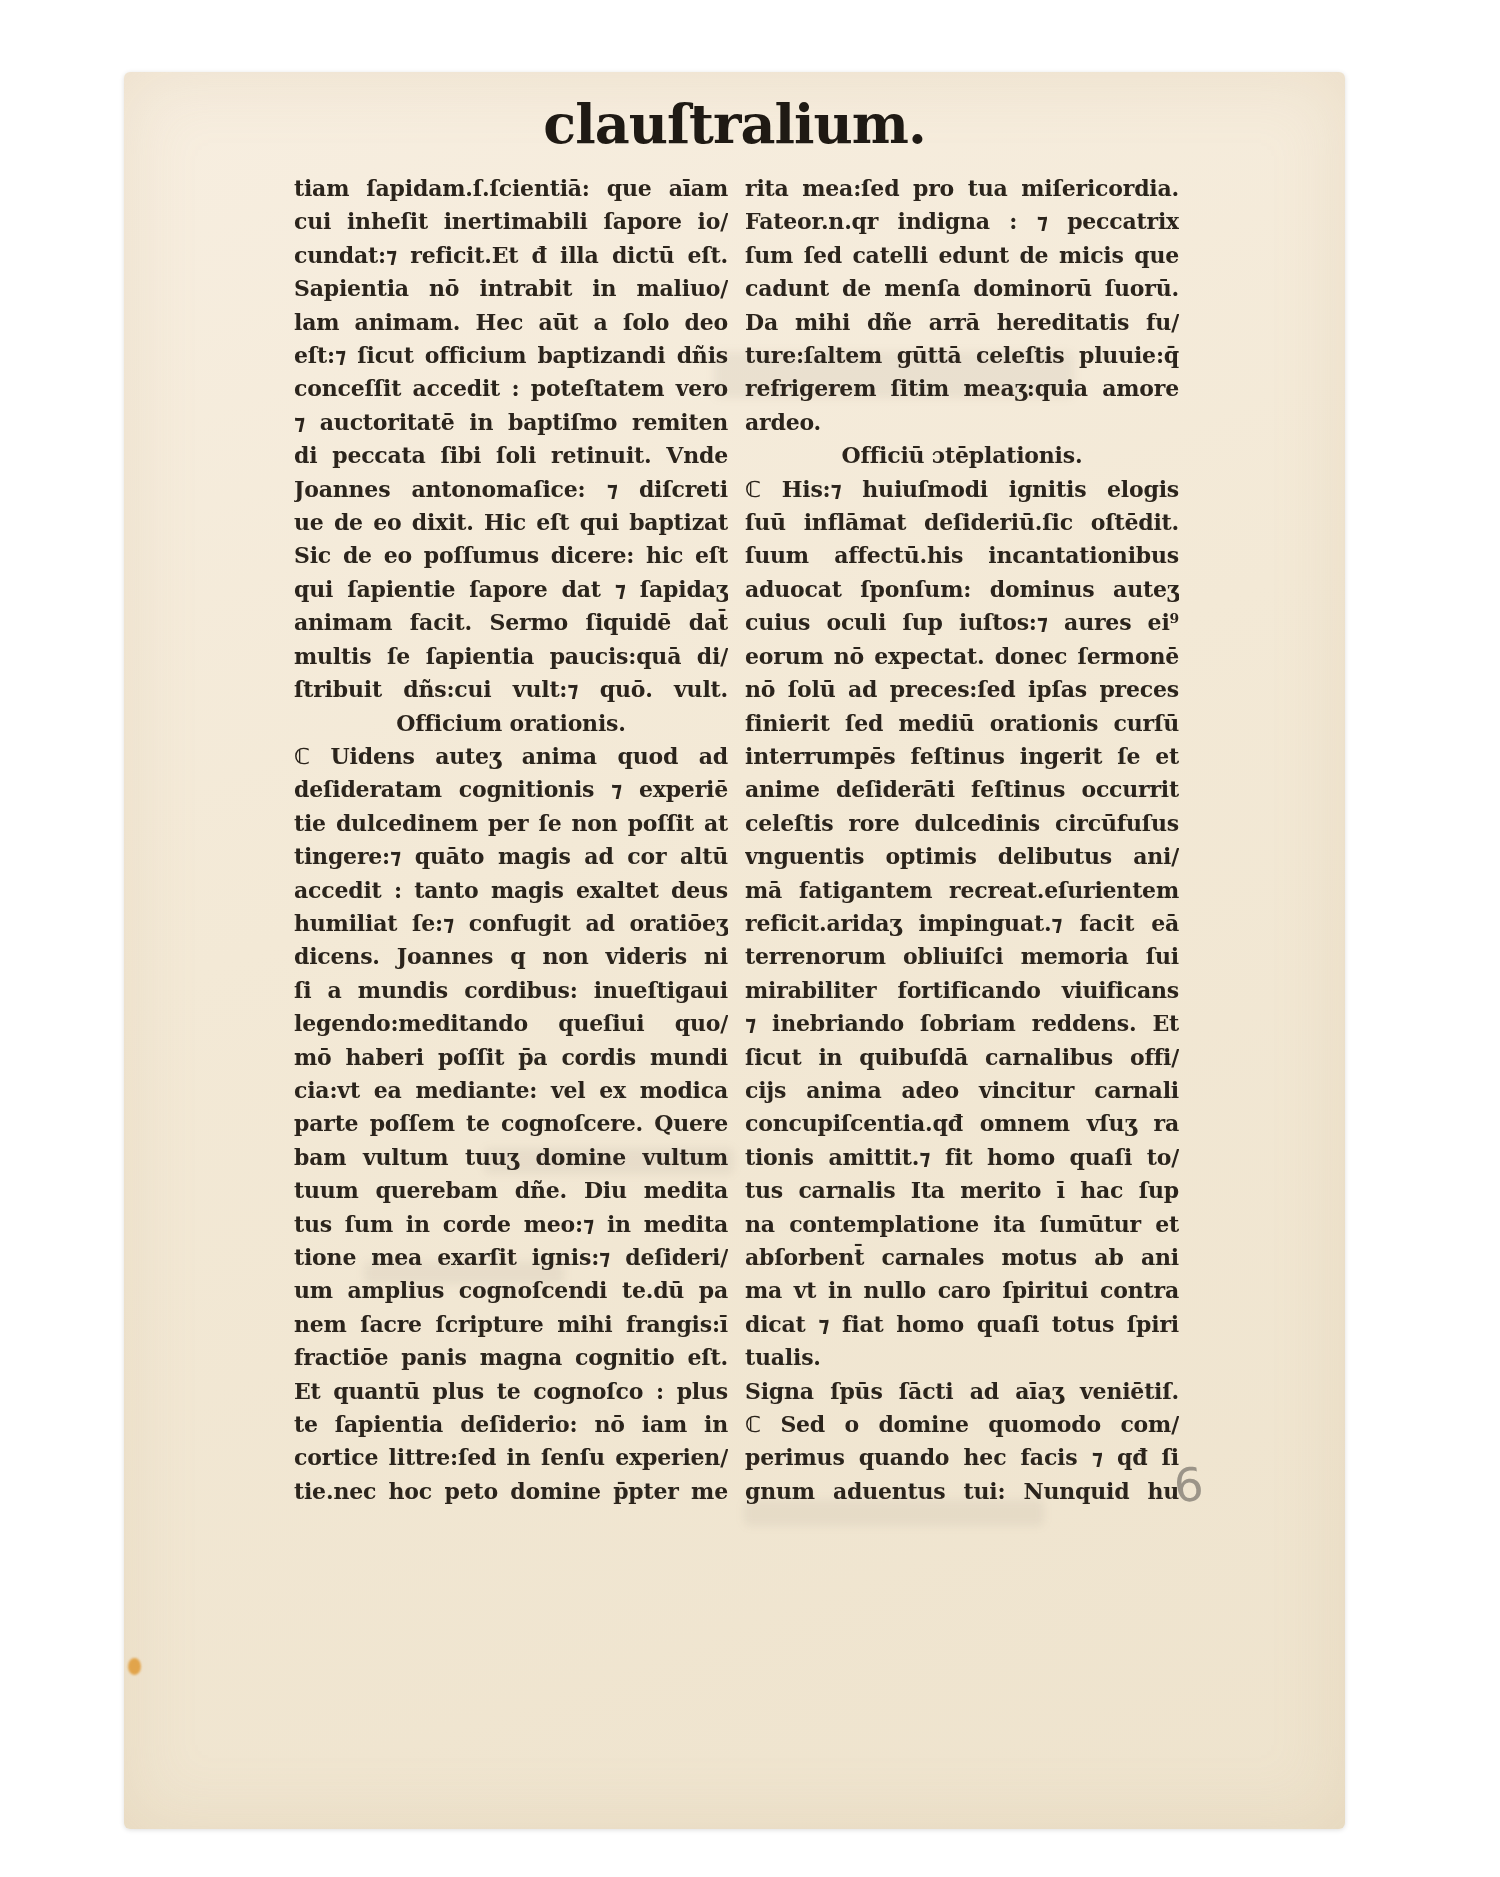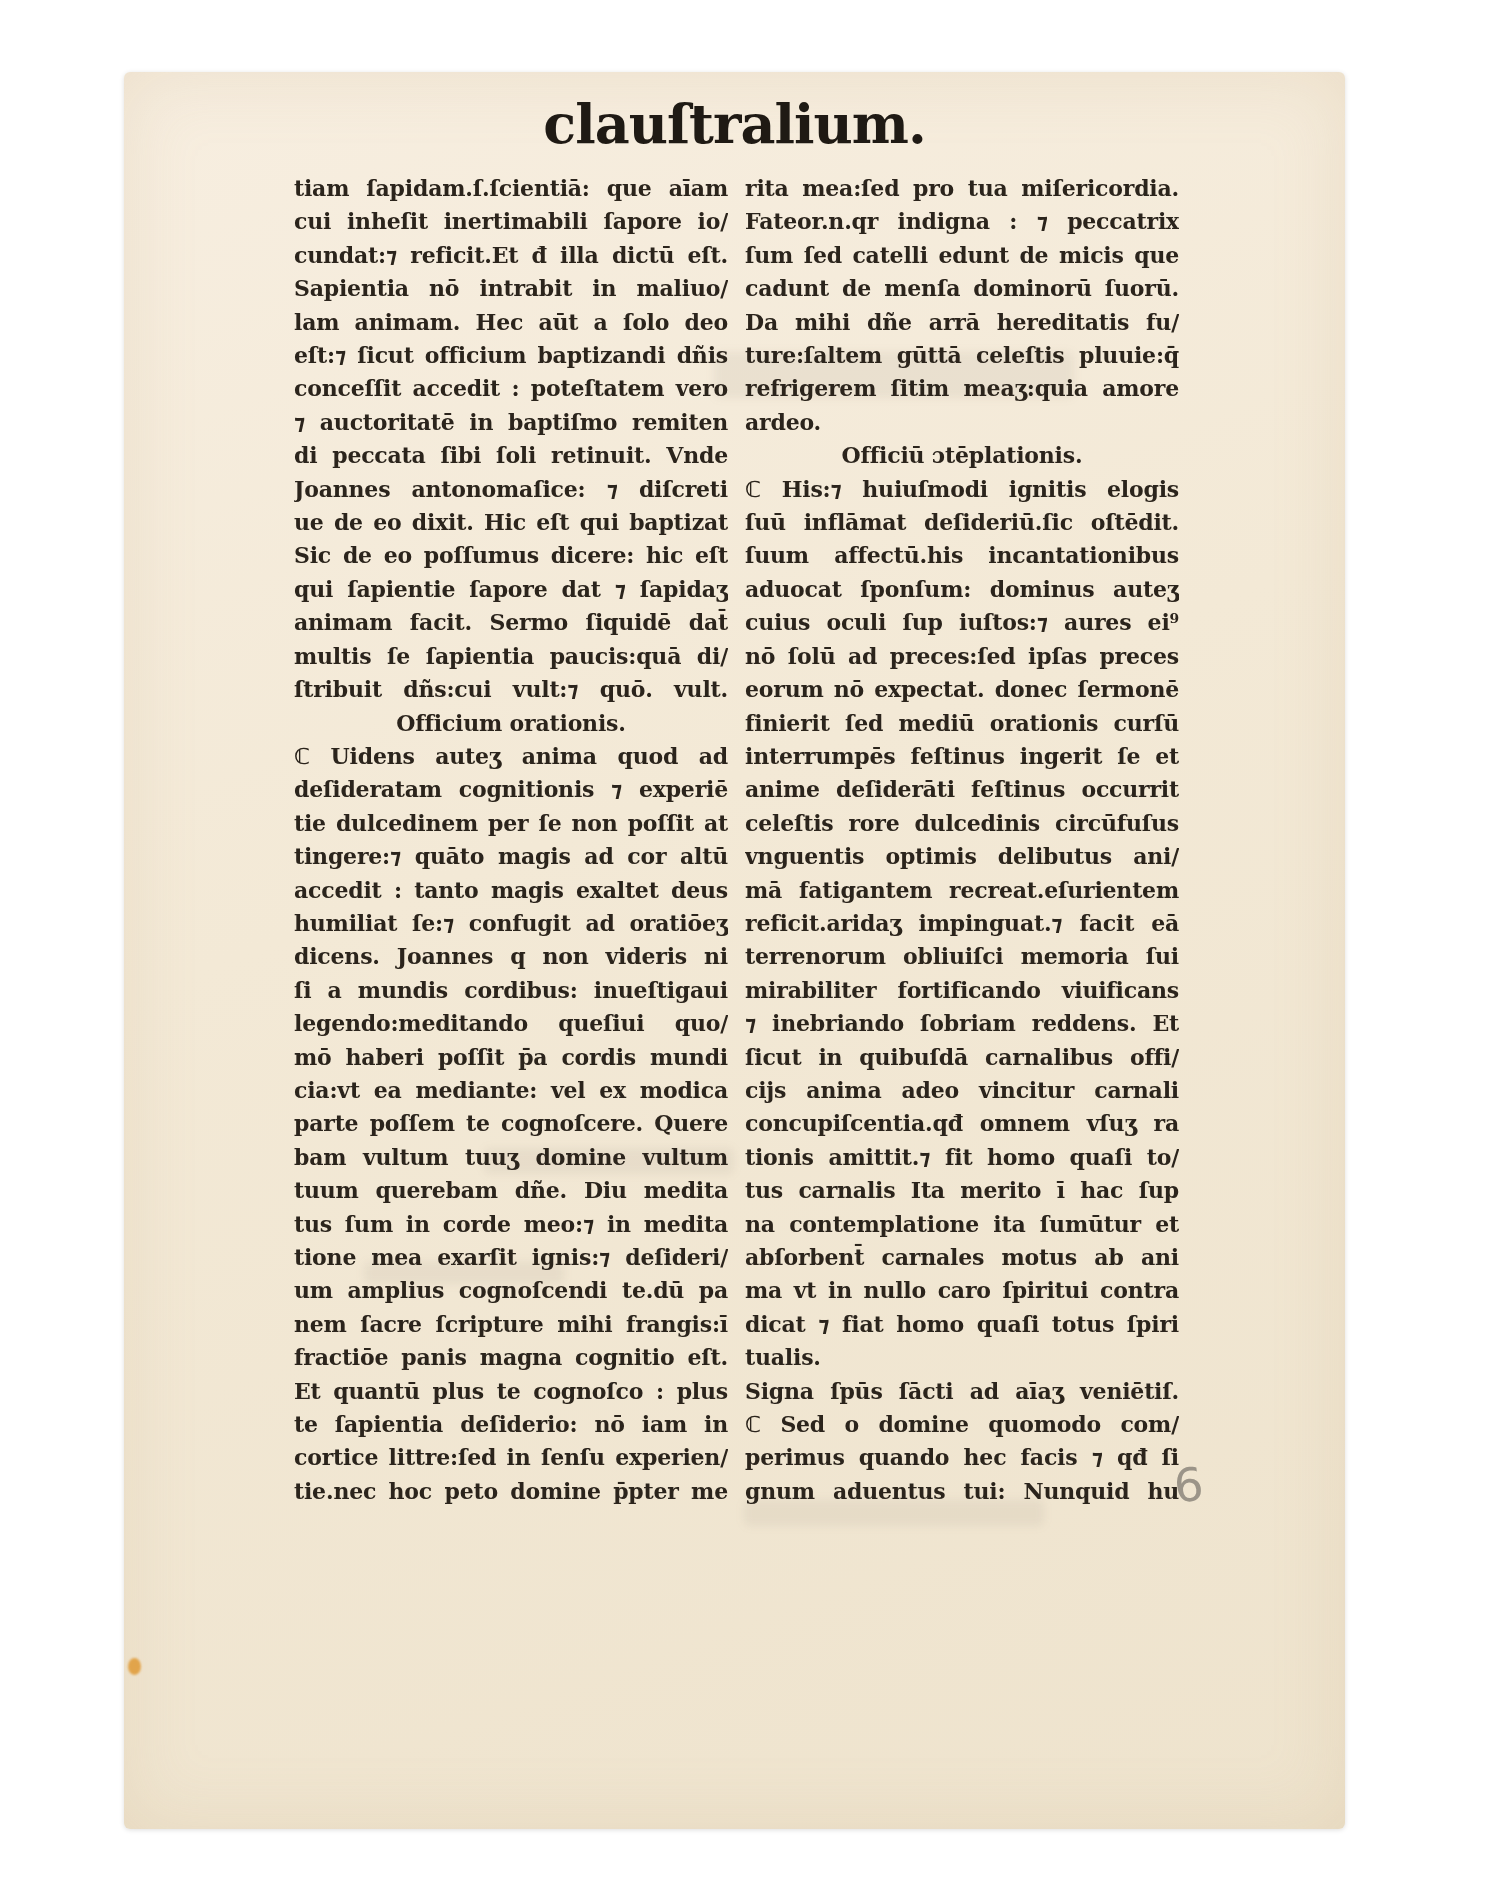--- a/index.html
+++ b/index.html
@@ -116,22 +116,22 @@
         <div class="line">Da mihi dñe arrā hereditatis fu/</div>
         <div class="line">ture:ſaltem gūttā celeſtis pluuie:q̄</div>
         <div class="line">refrigerem ſitim meaʒ:quia amore</div>
         <div class="line short">ardeo.</div>
         <div class="line heading">Officiū ɔtēplationis.</div>
         <div class="line">ℂ His:⁊ huiuſmodi ignitis elogis</div>
         <div class="line">ſuū inflāmat deſideriū.ſic oſtēdit.</div>
         <div class="line">ſuum affectū.his incantationibus</div>
         <div class="line">aduocat ſponſum: dominus auteʒ</div>
         <div class="line">cuius oculi ſup iuſtos:⁊ aures ei⁹</div>
+        <div class="line">eorum nō expectat. donec ſermonē</div>
         <div class="line">nō ſolū ad preces:ſed ipſas preces</div>
-        <div class="line">eorum nō expectat. donec ſermonē</div>
         <div class="line">finierit ſed mediū orationis curſū</div>
         <div class="line">interrumpēs feſtinus ingerit ſe et</div>
         <div class="line">anime deſiderāti feſtinus occurrit</div>
         <div class="line">celeſtis rore dulcedinis circūfuſus</div>
         <div class="line">vnguentis optimis delibutus ani/</div>
         <div class="line">mā fatigantem recreat.eſurientem</div>
         <div class="line">reficit.aridaʒ impinguat.⁊ facit eā</div>
         <div class="line">terrenorum obliuiſci memoria ſui</div>
         <div class="line">mirabiliter fortificando viuificans</div>
         <div class="line">⁊ inebriando ſobriam reddens. Et</div>

